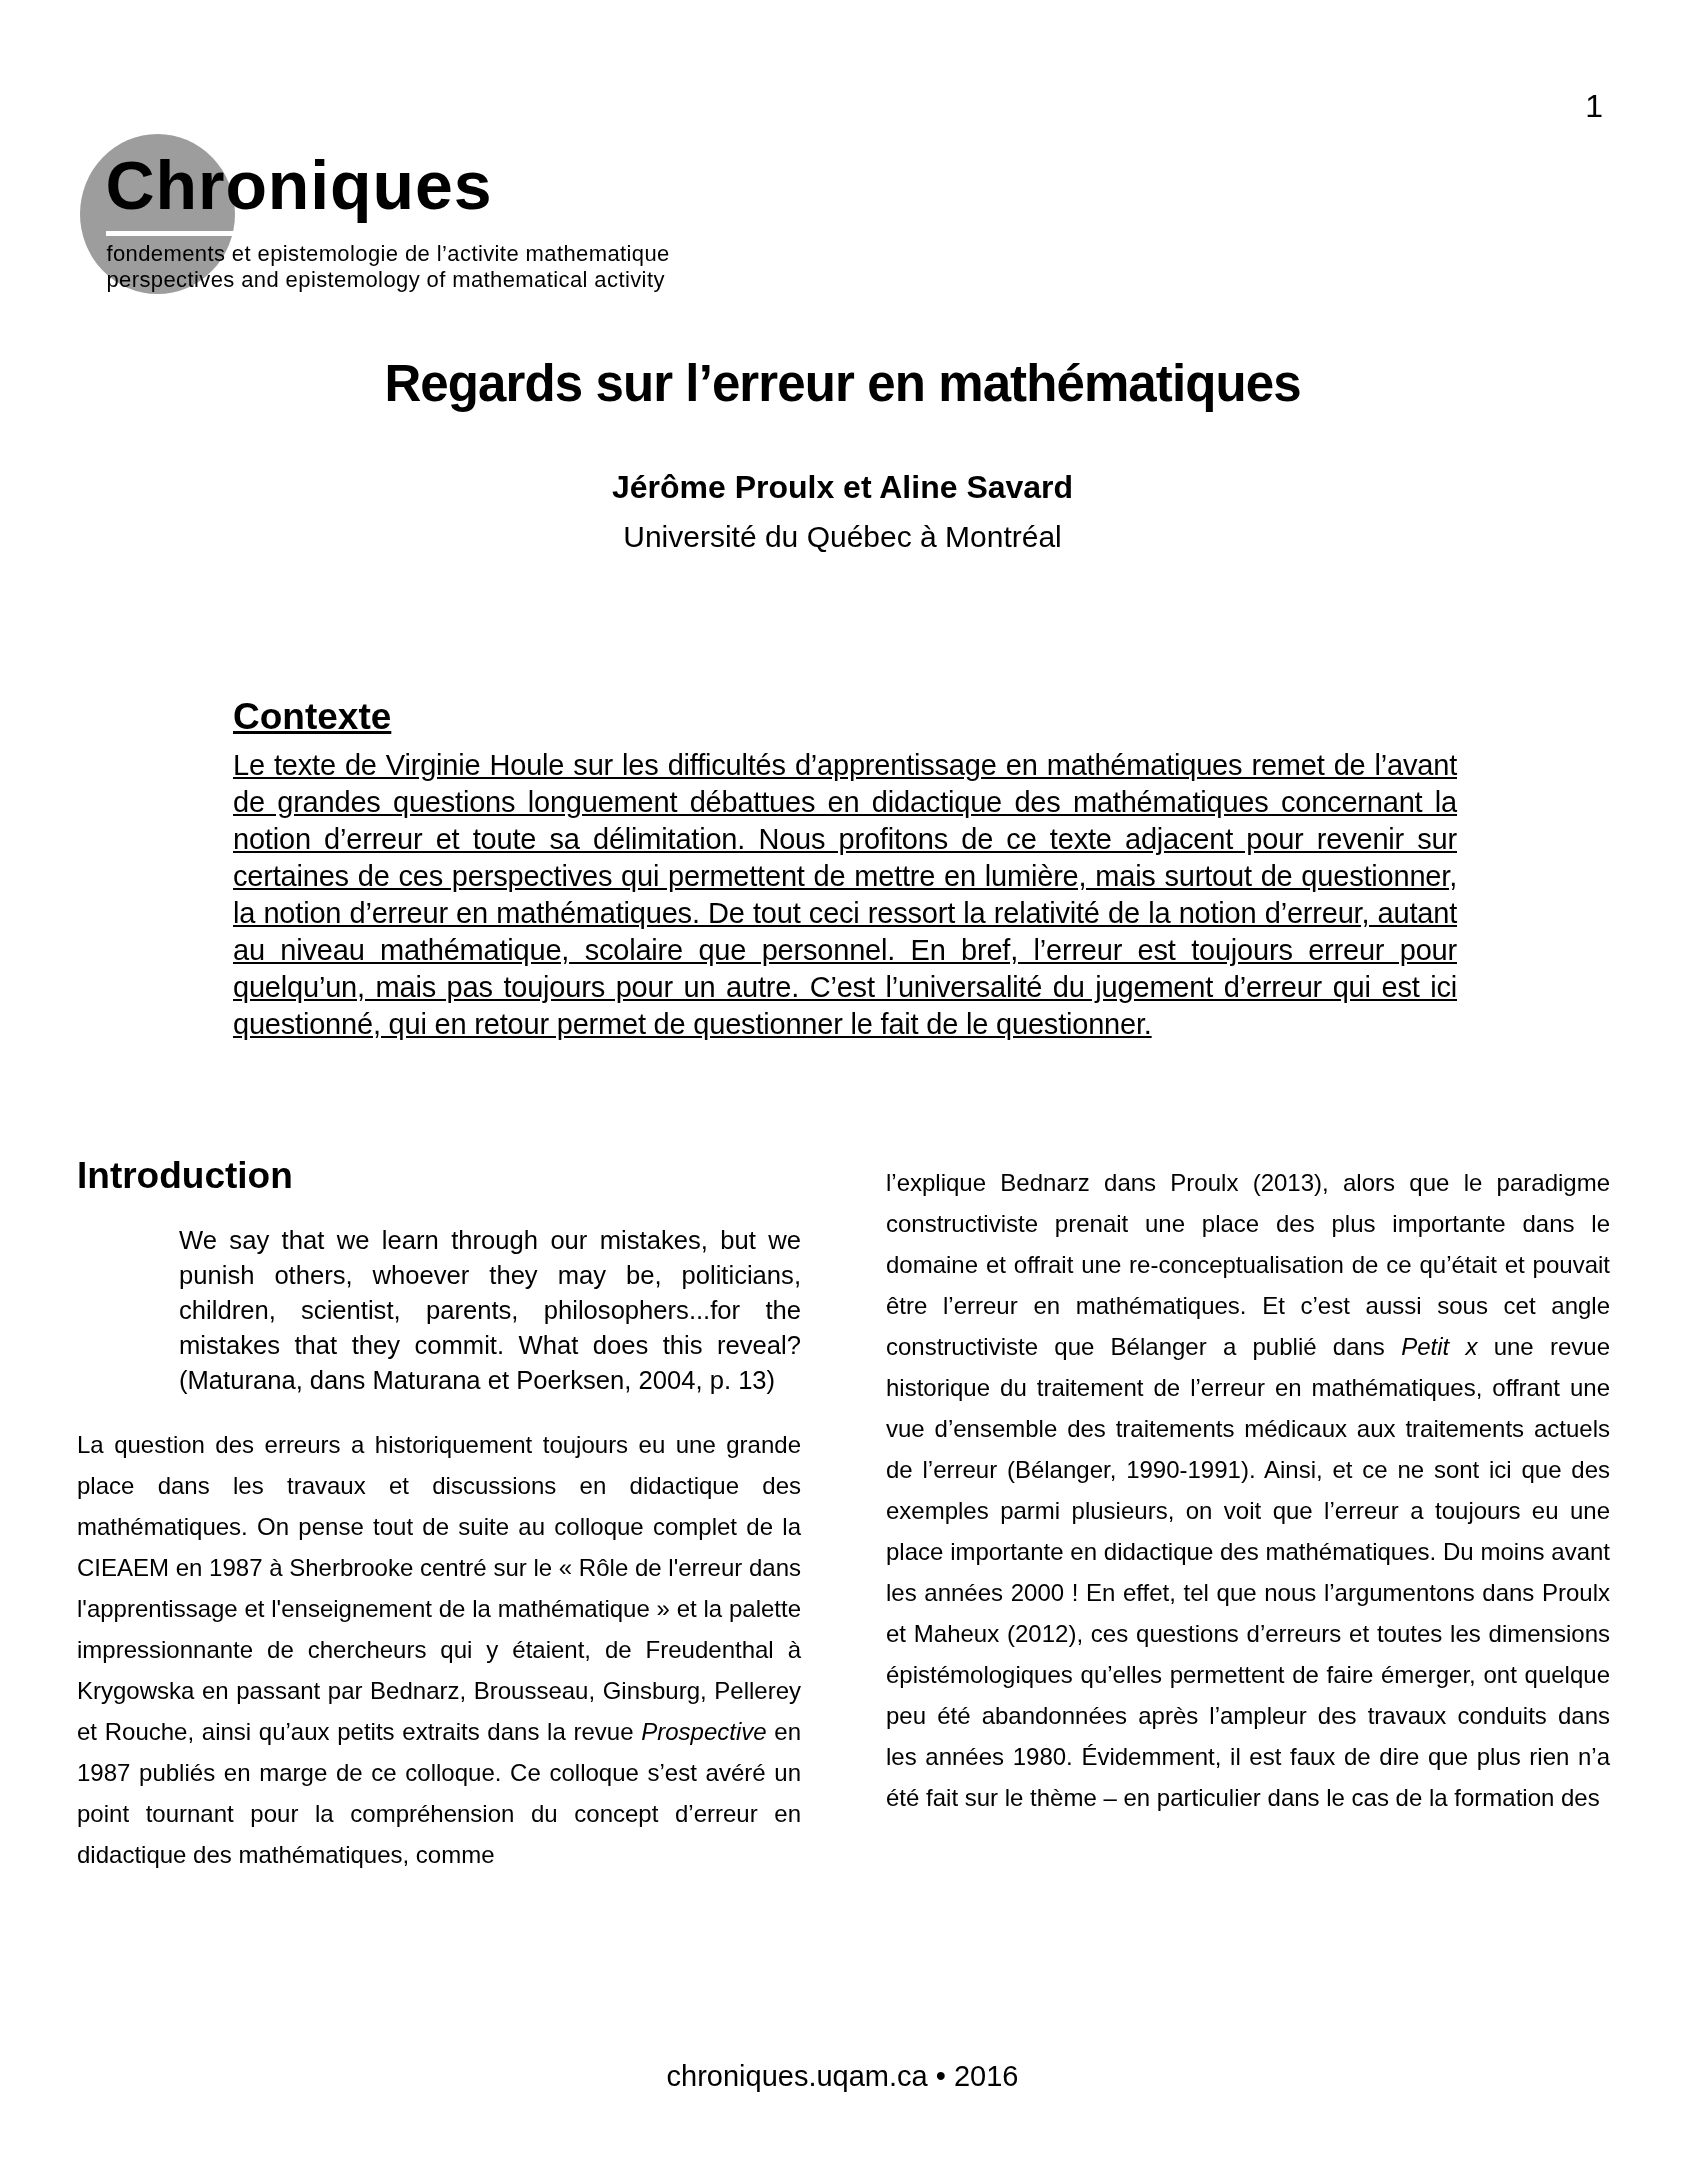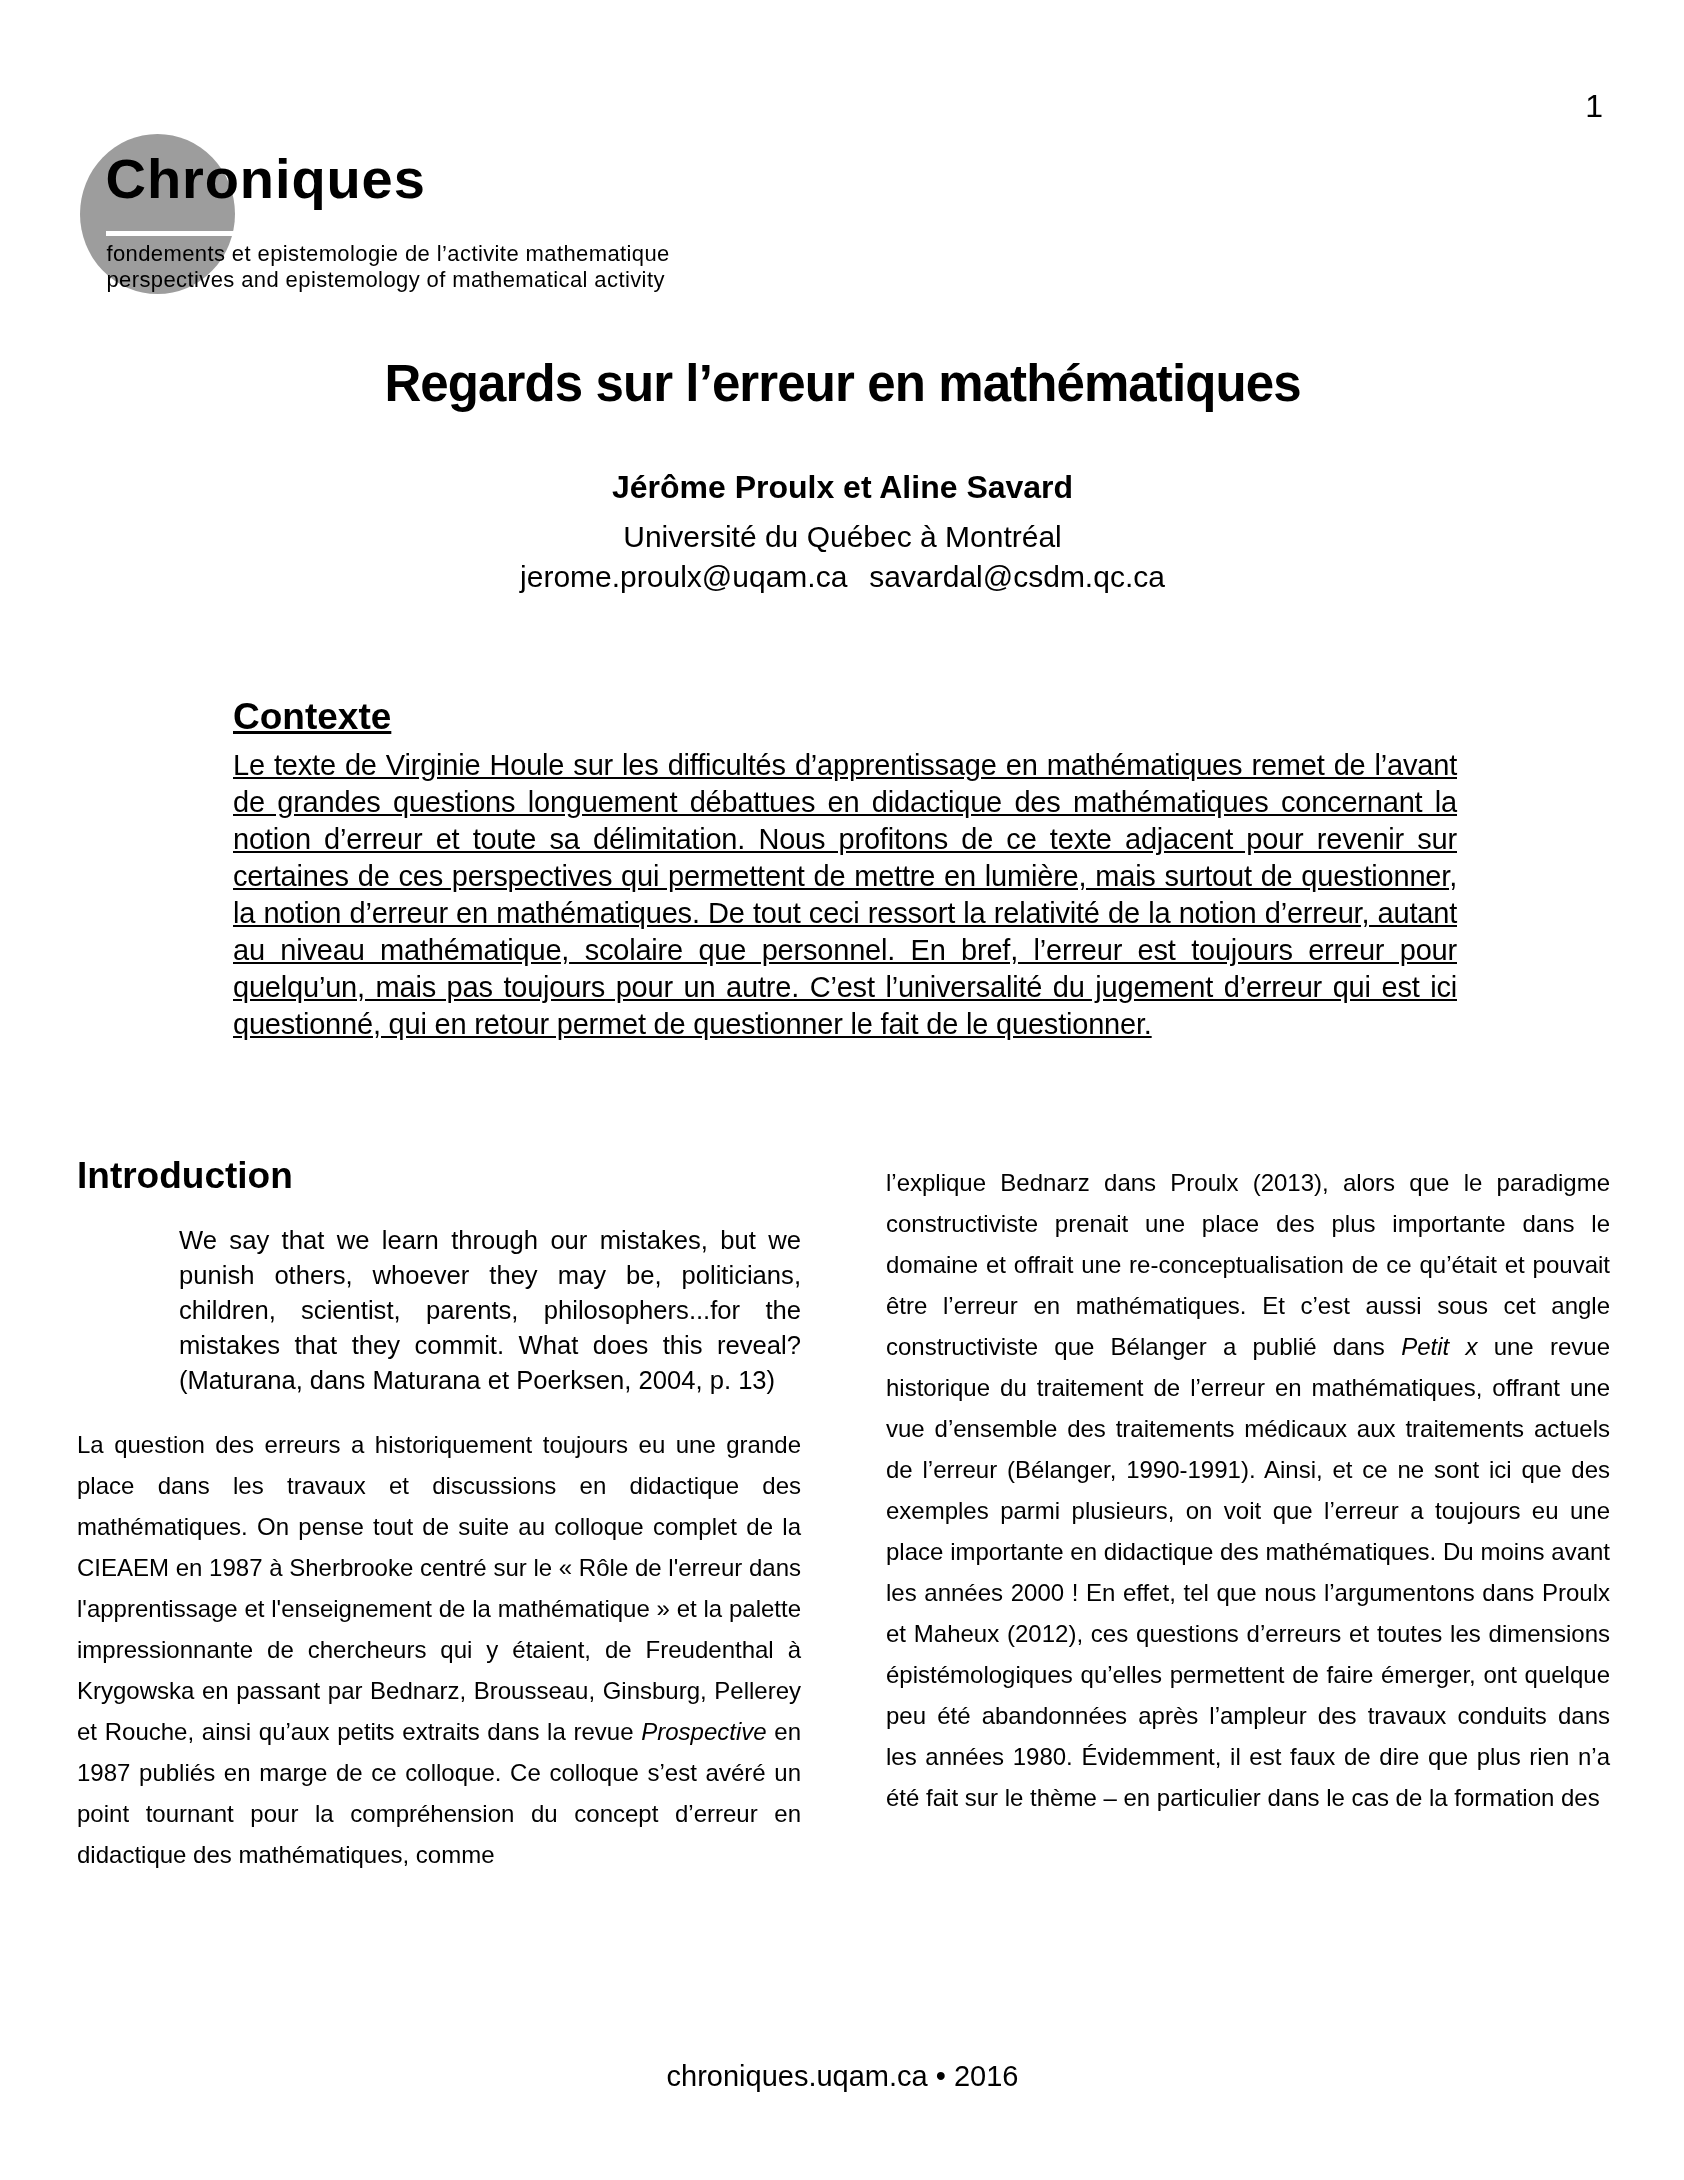--- a/index.html
+++ b/index.html
@@ -21,21 +21,21 @@
 
   
   .logo { position:absolute; left:80px; top:134px; width:750px; height:179px; }
   .logo-ellipse {
     position:absolute; left:0; top:0;
     width:155px; height:160px; border-radius:50%;
     background:#9d9d9d;
   }
   .logo-wordmark {
     position:absolute; left:25.6px; top:17px;
-    font-size:56px; font-weight:bold; line-height:1;
+    font-size:68px; font-weight:bold; line-height:1;
     letter-spacing:0.9px; white-space:nowrap;
   }
   .logo-underline {
     position:absolute; left:26.4px; top:97px;
     width:135px; height:5.1px; background:#ffffff;
   }
   .logo-sub {
     position:absolute; left:26.4px;
     font-size:22px; font-weight:normal; line-height:1;
     letter-spacing:0.4px; white-space:nowrap;
@@ -108,23 +108,20 @@
     <div class="logo-ellipse" style="background-color: rgb(157, 157, 157);"></div>
     <div class="logo-wordmark">Chroniques</div>
     <div class="logo-underline"></div>
     <div class="logo-sub logo-sub-fr">fondements et epistemologie de l’activite mathematique</div>
     <div class="logo-sub logo-sub-en">perspectives and epistemology of mathematical activity</div>
   </div>
 
   <div class="doc-title">Regards sur l’erreur en mathématiques</div>
   <div class="authors">Jérôme Proulx et Aline Savard</div>
   <div class="affiliation">Université du Québec à Montréal</div>
-  <div class="emails">
-    <span class="email">jerome.proulx@uqam.ca</span><span class="email">savardal@csdm.qc.ca</span>
-  </div>
 
   <div class="contexte">
     <div class="section-heading">Contexte</div>
     <div class="contexte-body">Le texte de Virginie Houle sur les difficultés d’apprentissage en mathématiques remet de l’avant de grandes questions longuement débattues en didactique des mathématiques concernant la notion d’erreur et toute sa délimitation. Nous profitons de ce texte adjacent pour revenir sur certaines de ces perspectives qui permettent de mettre en lumière, mais surtout de questionner, la notion d’erreur en mathématiques. De tout ceci ressort la relativité de la notion d’erreur, autant au niveau mathématique, scolaire que personnel. En bref, l’erreur est toujours erreur pour quelqu’un, mais pas toujours pour un autre. C’est l’universalité du jugement d’erreur qui est ici questionné, qui en retour permet de questionner le fait de le questionner.</div>
   </div>
 
   <div class="columns">
     <div class="col col-left">
       <div class="section-heading">Introduction</div>
       <div class="quote">We say that we learn through our mistakes, but we punish others, whoever they may be, politicians, children, scientist, parents, philosophers...for the mistakes that they commit. What does this reveal? (Maturana, dans Maturana et Poerksen, 2004, p. 13)</div>

